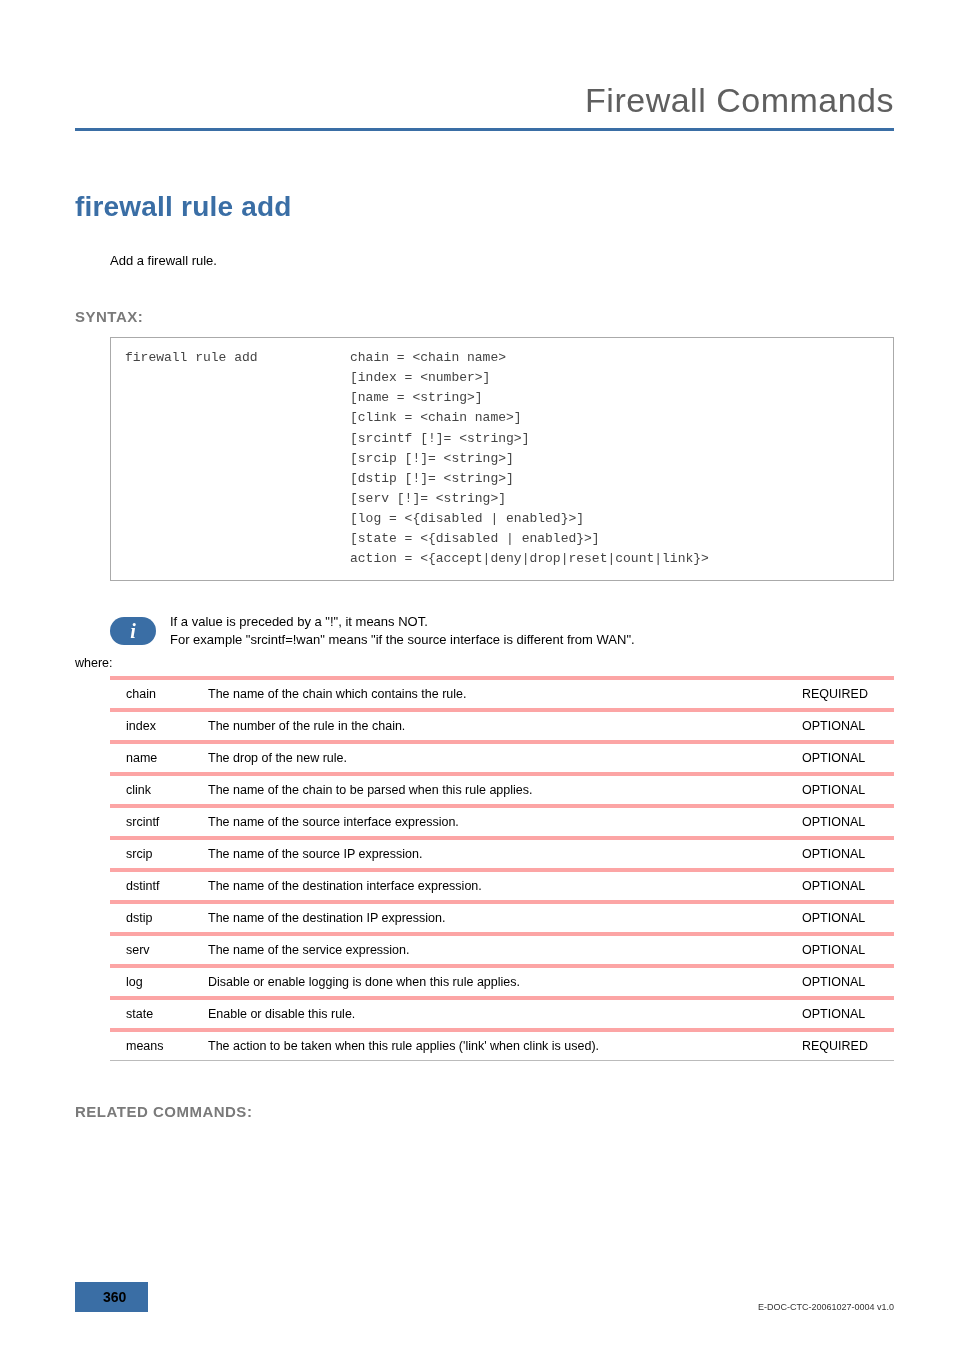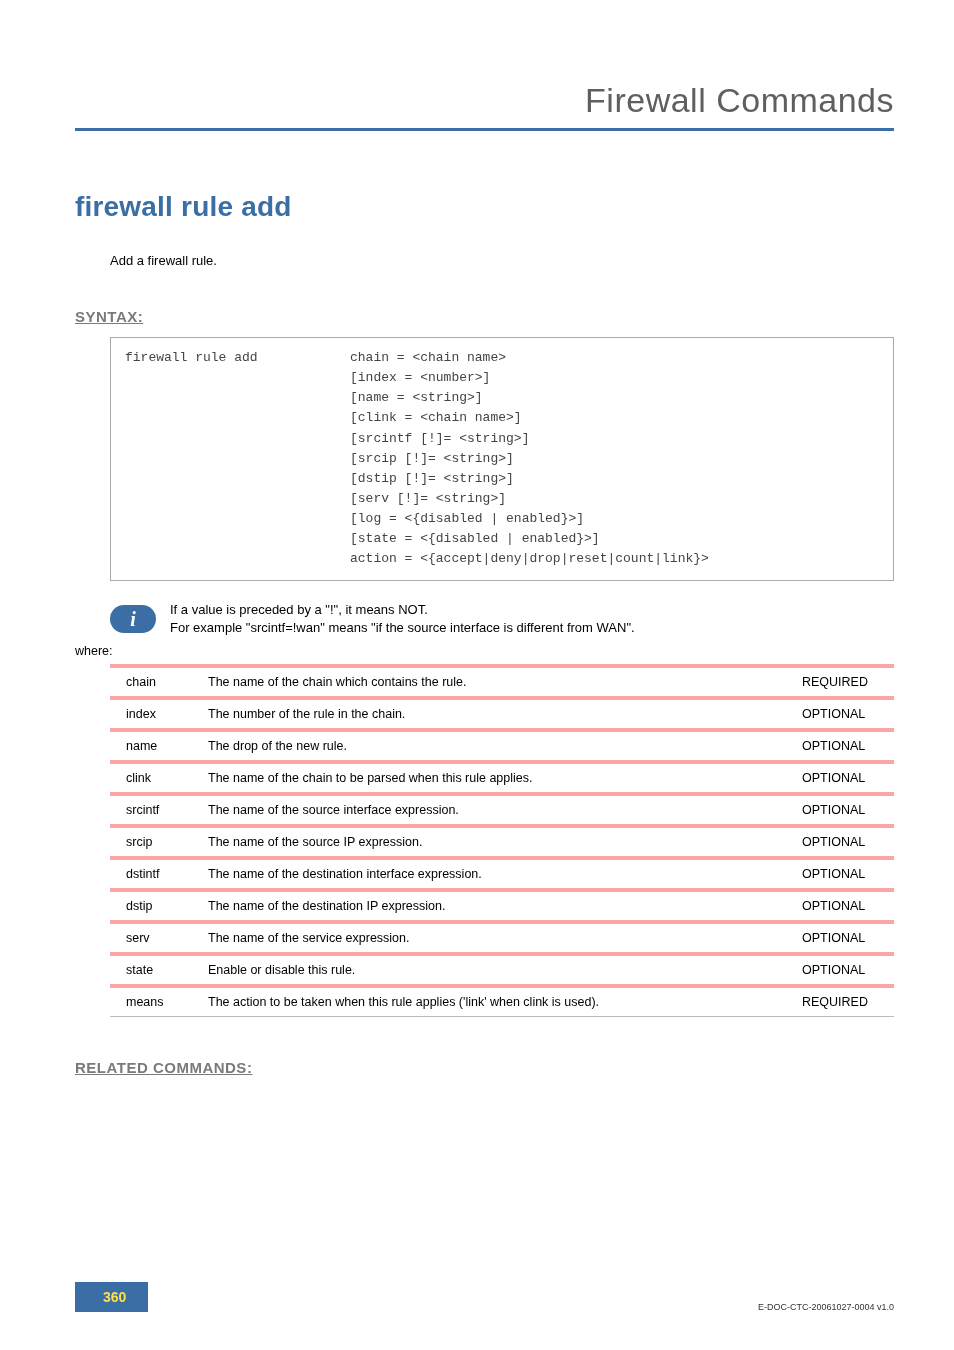--- a/index.html
+++ b/index.html
@@ -39,32 +39,31 @@
     font-size: 13px;
     margin-left: 35px;
     margin-bottom: 40px;
   }
   .section-heading {
     font-size: 15px;
     color: #7a7a7a;
     font-weight: bold;
     letter-spacing: 0.5px;
     margin-bottom: 12px;
-    text-decoration: underline;
   }
   .syntax-box {
     border: 1px solid #aaa;
     margin-left: 35px;
     padding: 10px 14px;
     font-family: "Courier New", monospace;
     font-size: 13px;
     color: #444;
     white-space: pre;
     line-height: 1.55;
-    margin-bottom: 20px;
+    margin-bottom: 32px;
   }
   .syntax-cmd { display: inline-block; width: 225px; vertical-align: top;}
   .syntax-args { display: inline-block; vertical-align: top;}
   .info-row {
     display: flex;
     align-items: center;
     margin-left: 35px;
     margin-bottom: 6px;
   }
   .info-icon {
@@ -119,21 +118,21 @@
     bottom: 38px;
     left: 0;
     width: 100%;
     display: flex;
     justify-content: space-between;
     align-items: flex-end;
     padding: 0 60px 0 75px;
   }
   .page-num-box {
     background: #3a6ea5;
-    color: #fde047;
+    color: #000000;
     font-weight: bold;
     font-size: 14px;
     padding: 7px 22px 7px 28px;
   }
   .doc-id {
     font-size: 9px;
     color: #333;
   }
   .mt-rel { margin-top: 42px; margin-bottom: 16px;}
 </style>
@@ -211,20 +210,25 @@
           <td class="pname">dstip</td>
           <td>The name of the destination IP expression.</td>
           <td class="preq">OPTIONAL</td>
         </tr>
         <tr>
           <td class="pname">serv</td>
           <td>The name of the service expression.</td>
           <td class="preq">OPTIONAL</td>
         </tr>
         <tr>
+          <td class="pname">log</td>
+          <td>Disable or enable logging is done when this rule applies.</td>
+          <td class="preq">OPTIONAL</td>
+        </tr>
+        <tr>
           <td class="pname">state</td>
           <td>Enable or disable this rule.</td>
           <td class="preq">OPTIONAL</td>
         </tr>
         <tr>
           <td class="pname">means</td>
           <td>The action to be taken when this rule applies ('link' when clink is used).</td>
           <td class="preq">REQUIRED</td>
         </tr>
       </tbody>

